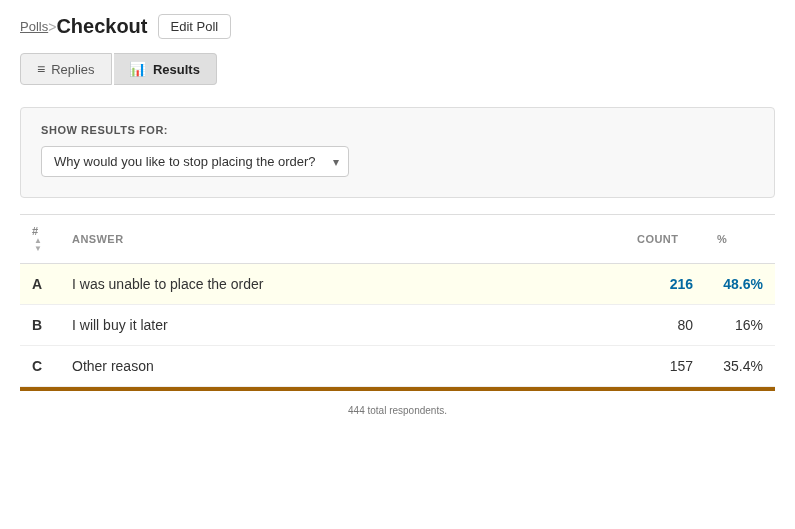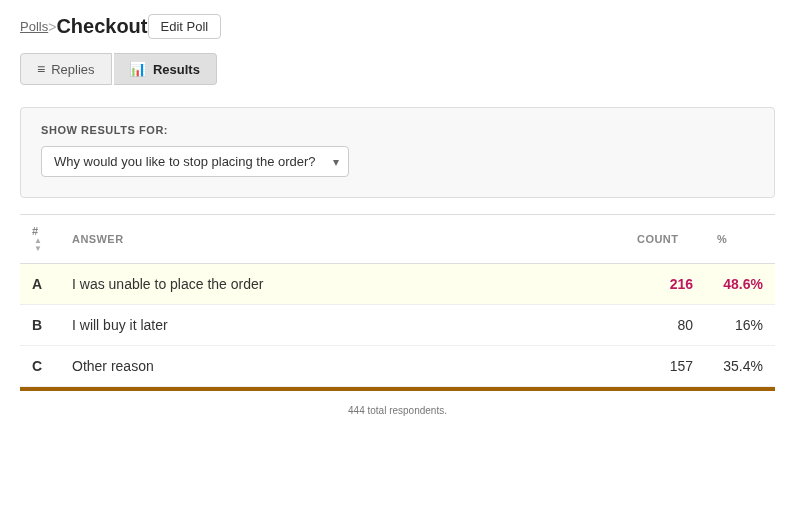--- a/index.html
+++ b/index.html
@@ -27,20 +27,21 @@
     .breadcrumb-separator {
       color: #aaa;
       font-size: 14px;
     }
     .breadcrumb-current {
       font-size: 20px;
       font-weight: 600;
       color: #222;
     }
     .edit-poll-btn {
+      margin-left: 10px;
       padding: 4px 12px;
       border: 1px solid #ccc;
       border-radius: 4px;
       background: #fff;
       font-size: 13px;
       color: #333;
       cursor: pointer;
     }
 
     
@@ -157,21 +158,21 @@
     .td-letter {
       font-weight: 600;
       color: #555;
       font-size: 13px;
     }
     .td-count { text-align: right; }
     .td-pct { text-align: right; }
     .highlighted .td-count,
     .highlighted .td-pct {
       font-weight: 700;
-      color: #be185d;
+      color: #0369a1;
     }
 
     
     .table-footer {
       text-align: center;
       padding: 14px;
       font-size: 10px;
       color: #777;
       border-top: 4px solid #a16207;
       margin: 0 20px;

